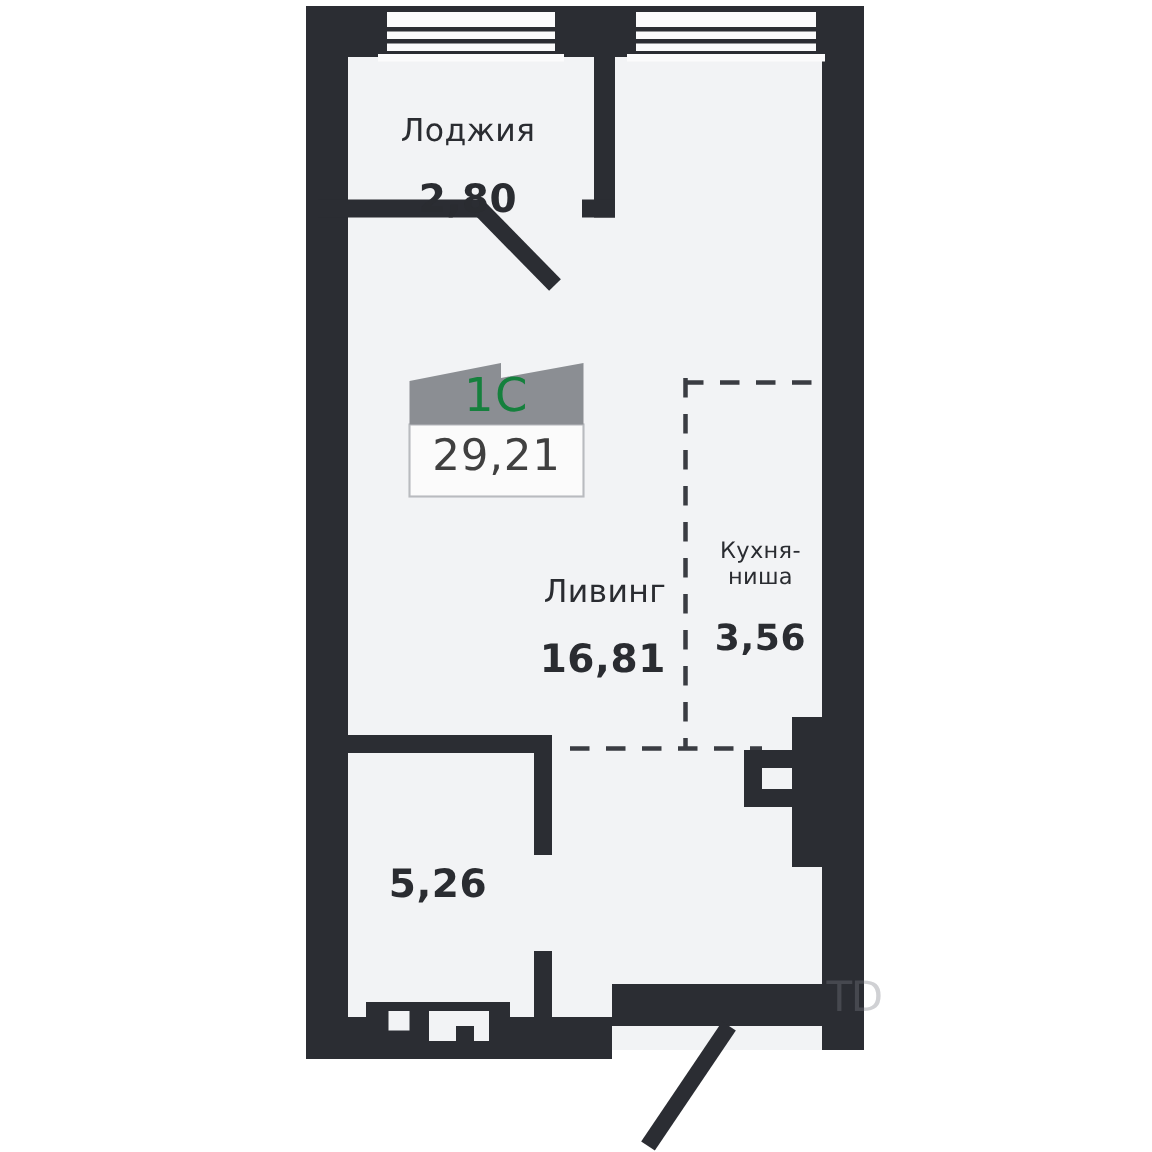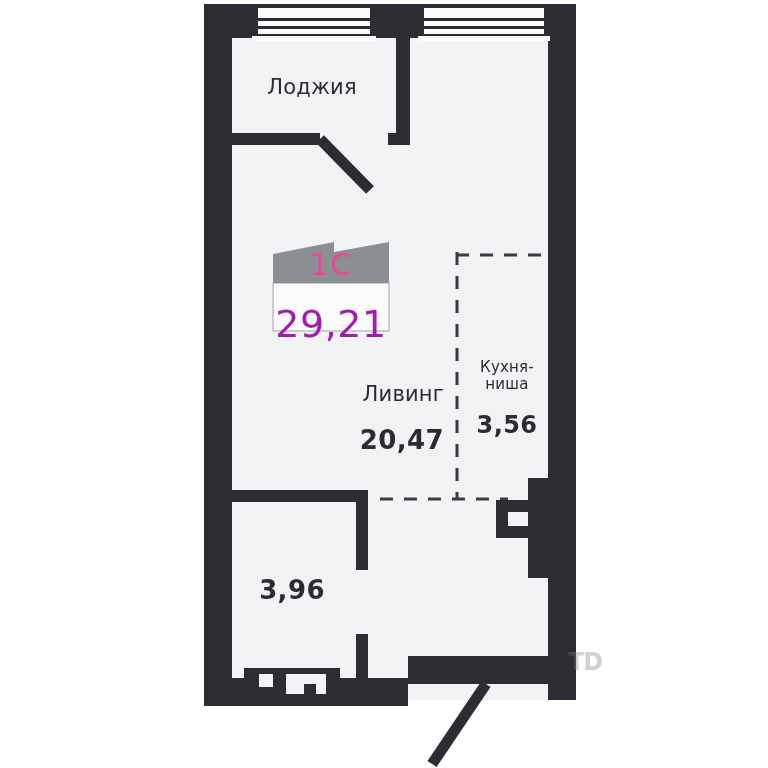--- a/index.html
+++ b/index.html
@@ -44,39 +44,39 @@
   #badge{
     position:absolute;
     left:272px;top:240px;
     width:118px;height:92px;
   }
   #badge .bannerwrap{position:absolute;left:0;top:0;width:118px;height:92px;}
   #badge .code{
     position:absolute;left:0;top:6px;width:118px;
     text-align:center;
     font-size:31px;
-    color:#ec4899;
+    color:#15803d;
     font-weight:400;
     letter-spacing:1px;
     z-index:3;
   }
   #badge .total{
-    position:absolute;left:0;top:62px;width:118px;
+    position:absolute;left:0;top:46px;width:118px;
     text-align:center;
-    font-size:38px;
-    color:#a21caf;
+    font-size:29px;
+    color:#404040;
     font-weight:400;
     letter-spacing:.5px;
     z-index:3;
   }
   #watermark{
     position:absolute;
-    left:568px;top:648px;
-    font-size:24px;
-    font-weight:700;
+    left:551px;top:648px;
+    font-size:28px;
+    font-weight:400;
     color:rgba(120,124,132,.35);
     letter-spacing:-1px;
     user-select:none;
   }
 </style>
 </head>
 <body>
 
 <div id="plan">
 
@@ -165,35 +165,36 @@
     </g>
 
     <g>
       <line x1="486" y1="684" x2="432" y2="764" stroke="#2b2d33" stroke-width="11" stroke-linecap="butt"></line>
     </g>
 
   </svg>
 
   <div class="lbl" style="left:228px;top:58px;width:168px;">
     <span class="name">Лоджия</span>
+    <span class="area">2,80</span>
   </div>
 
   <div class="lbl" style="left:236px;top:365px;width:208px;text-align:right;">
     <span class="name">Ливинг</span>
-    <span class="area">20,47</span>
+    <span class="area">16,81</span>
   </div>
 
   <div class="lbl small" style="left:446px;top:341px;width:122px;">
     <span class="name">Кухня-
 ниша</span>
     <span class="area">3,56</span>
   </div>
 
   <div class="lbl" style="left:224px;top:556px;width:136px;">
-    <span class="area">3,96</span>
+    <span class="area">5,26</span>
   </div>
 
 
   <div id="badge">
     <svg class="bannerwrap" viewBox="0 0 118 92">
 
       <rect x="1" y="43" width="116" height="48" fill="#fbfbfb" stroke="#b9bbbf" stroke-width="1.4"></rect>
 
       <path d="M1 14 L62 2 L62 12 L117 2 L117 43 L1 43 Z" fill="#8b8e93"></path>
     </svg>

